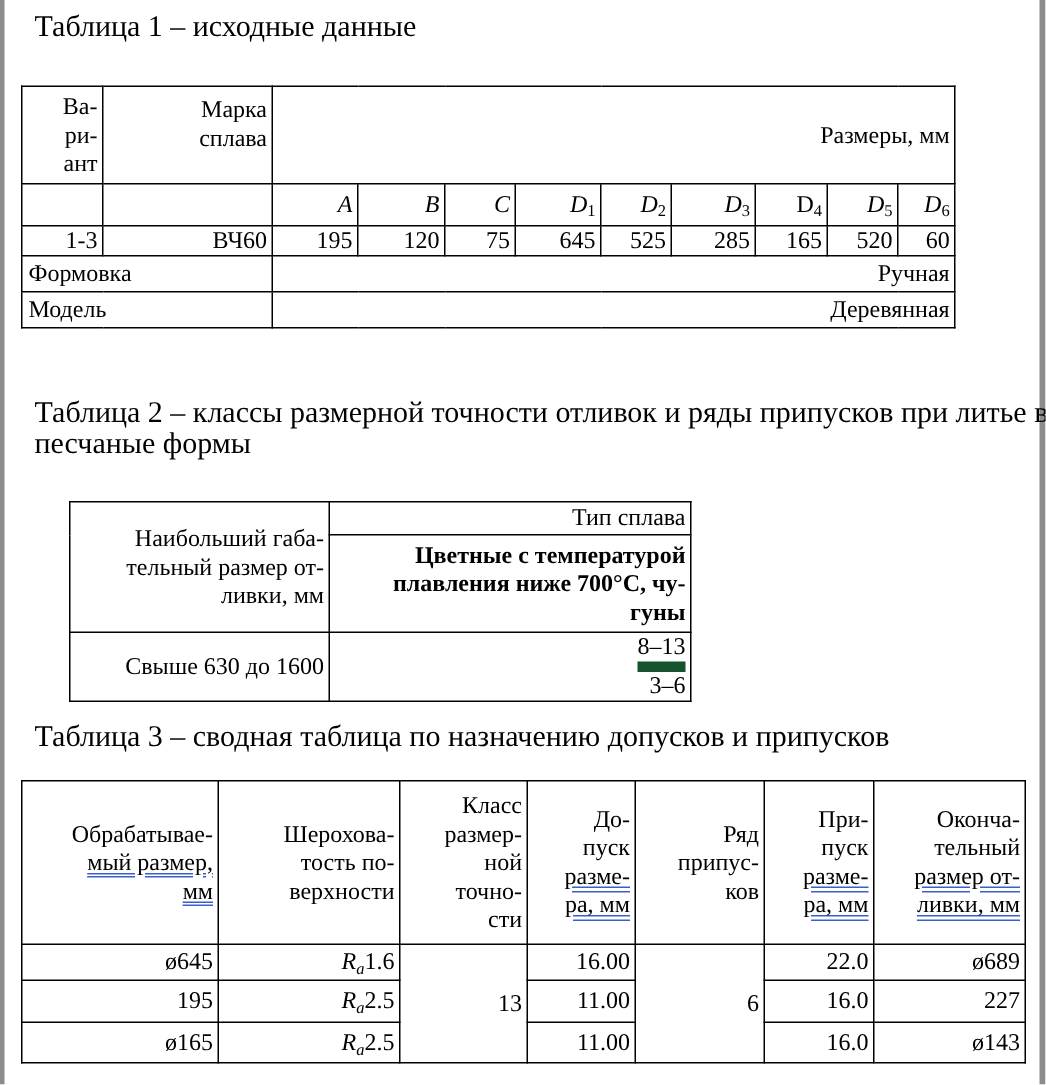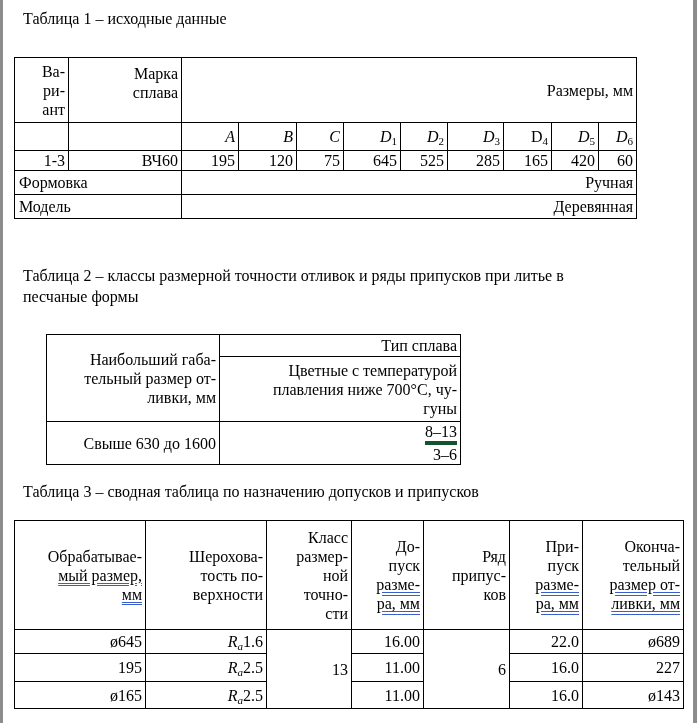--- a/index.html
+++ b/index.html
@@ -2,28 +2,28 @@
 <html><head>
 <meta charset="utf-8">
 <style>
   html, body { margin: 0; padding: 0; }
   body {
     width: 697px; height: 723px; background: #ffffff; position: relative; overflow: hidden;
     font-family: "Liberation Serif", "DejaVu Serif", serif; font-size: 16px; color: #000;
   }
   .edge-left { position: absolute; left: 0; top: 0; width: 3px; height: 723px; background: #8c8c8c; }
   .edge-right { position: absolute; left: 693px; top: 0; width: 4px; height: 723px; background: #8c8c8c; }
-  .caption { position: absolute; left: 23px; line-height: 21px; font-size: 16px; white-space: nowrap; }
+  .caption { position: absolute; left: 23px; line-height: 21px; font-size: 20px; white-space: nowrap; }
   table { position: absolute; border-collapse: collapse; table-layout: fixed; }
   td { border: 1px solid #000; padding: 0 3px; text-align: right; vertical-align: middle; line-height: 19px; font-size: 16px; }
   td.left { text-align: left; padding-left: 4px; }
   .it { font-style: italic; }
   sub { font-size: 11px; vertical-align: -3px; line-height: 0; }
   .gram { text-decoration: underline double #3a5fcd; text-underline-offset: 2px; }
-  .frac-top { border-bottom: 4px solid #14532d; display: inline-block; line-height: 18px; }
+  .frac-top { border-bottom: 7px solid #14532d; display: inline-block; line-height: 18px; }
   .frac-bot { display: block; line-height: 19px; }
 </style>
 </head>
 <body>
 
 <div class="edge-left"></div>
 <div class="edge-right"></div>
 
 <div class="caption" style="top:8px;">Таблица 1 – исходные данные</div>
 
@@ -70,21 +70,21 @@
   <tr style="height:14px;">
     <td>1-3</td>
     <td>ВЧ60</td>
     <td>195</td>
     <td>120</td>
     <td>75</td>
     <td>645</td>
     <td>525</td>
     <td>285</td>
     <td>165</td>
-    <td>420</td>
+    <td>520</td>
     <td>60</td>
   </tr>
   <tr style="height:24px;">
     <td colspan="2" class="left">Формовка</td>
     <td colspan="9">Ручная</td>
   </tr>
   <tr style="height:24px;">
     <td colspan="2" class="left">Модель</td>
     <td colspan="9">Деревянная</td>
   </tr>
@@ -103,21 +103,21 @@
     </colgroup>
   <tbody>
       <tr style="height:22px;">
     <td rowspan="2">
       <div>Наибольший габа-</div>
       <div>тельный размер от-</div>
       <div>ливки, мм</div>
     </td>
     <td>Тип сплава</td>
   </tr>
-  <tr style="height:65px;">
+  <tr style="height:65px;font-weight:bold;">
     <td>
       <div>Цветные с температурой</div>
       <div>плавления ниже 700°С, чу-</div>
       <div>гуны</div>
     </td>
   </tr>
   <tr style="height:43px;padding-left:33px;">
     <td>Свыше 630 до 1600</td>
     <td>
       <span class="frac-top">8–13</span>

